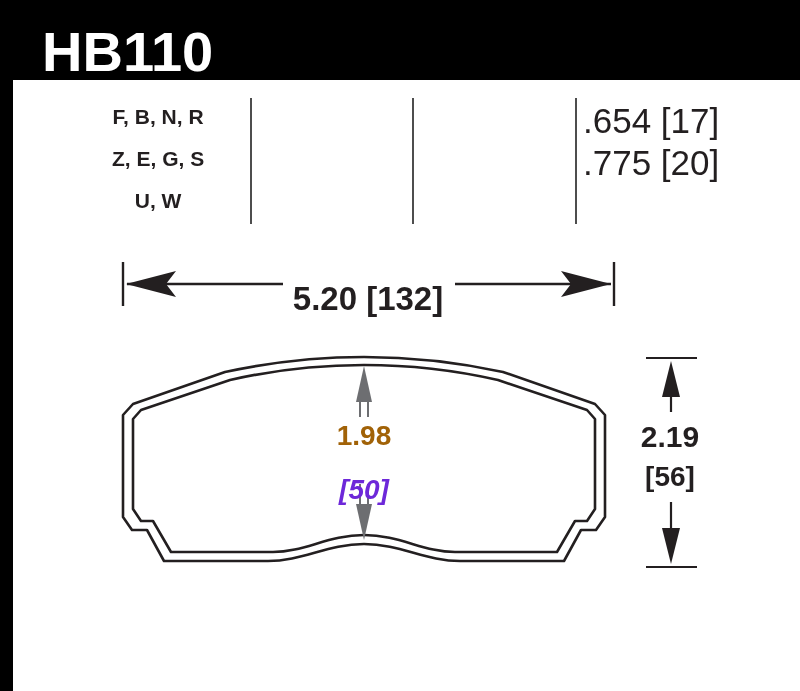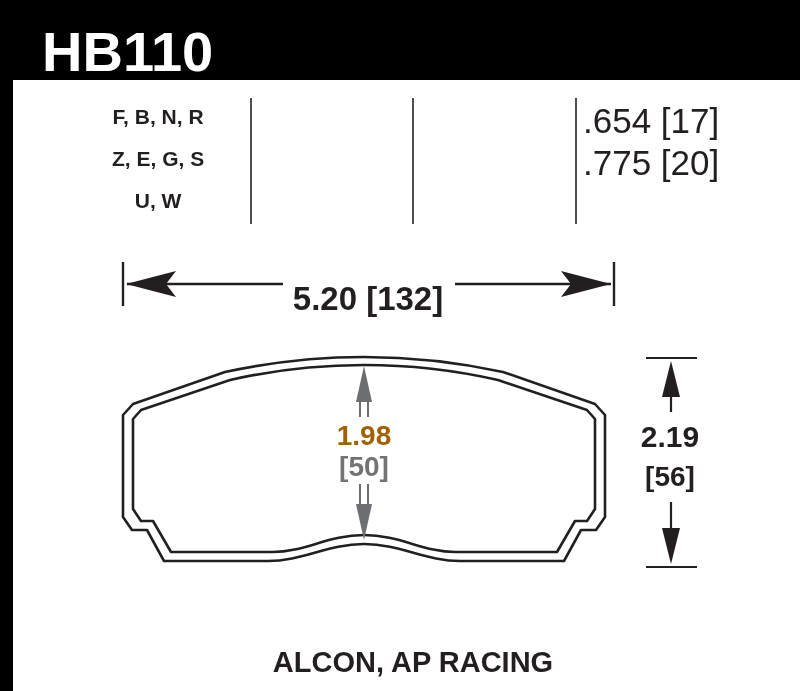--- a/index.html
+++ b/index.html
@@ -26,21 +26,21 @@
 
   
   .drawing{position:absolute;left:0;top:0;width:800px;height:691px;}
 
   
   .dim{position:absolute;transform:translate(-50%,-50%);font-weight:700;color:#231f20;white-space:nowrap;}
   .dim-width{left:368px;top:299px;font-size:33px;}
   .dim-h-in{left:670px;top:437px;font-size:30px;}
   .dim-h-mm{left:670px;top:477px;font-size:28px;}
   .dim-c-in{left:364px;top:436px;font-size:28px;color:#a16207;}
-  .dim-c-mm{left:364px;top:467px;font-size:28px;color:#737373;}
+  .dim-c-mm{left:364px;top:490px;font-size:28px;color:#6d28d9;font-style:italic;}
 
   
   .caliper{position:absolute;left:413px;top:662px;transform:translate(-50%,-50%);
            font-weight:700;font-size:29px;color:#231f20;white-space:nowrap;}
 </style>
 </head>
 <body>
 
 <div id="page">
 
@@ -110,15 +110,14 @@
       <polygon points="364,540 356,504 372,504" stroke="none"></polygon>
     </g>
   </svg>
 
   <div class="dim dim-width">5.20 [132]</div>
   <div class="dim dim-h-in">2.19</div>
   <div class="dim dim-h-mm">[56]</div>
   <div class="dim dim-c-in">1.98</div>
   <div class="dim dim-c-mm">[50]</div>
 
-  <div class="caliper">ALCON, AP RACING</div>
 
 </div>
 
 </body></html>

